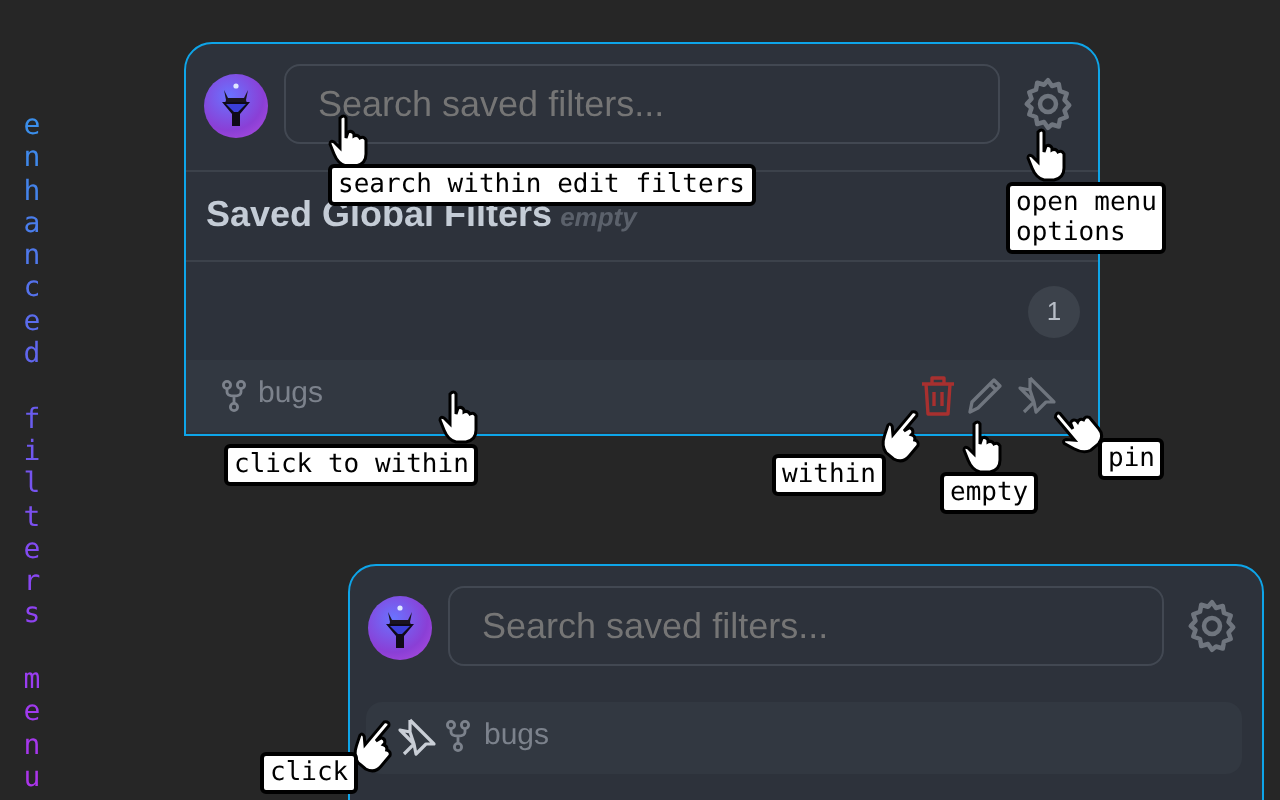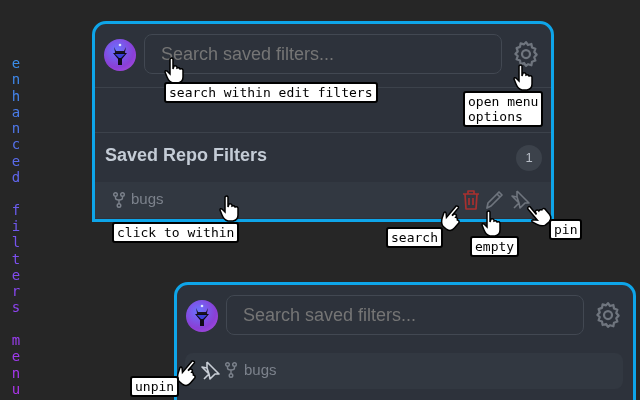--- a/index.html
+++ b/index.html
@@ -1,19 +1,19 @@
 <!DOCTYPE html>
 <html><head>
 <meta charset="utf-8">
 <style>
   html, body { margin:0; padding:0; }
   body { width:640px; height:400px; background:#262626; position:relative; overflow:hidden; font-family:"Liberation Sans", sans-serif; }
   .vtitle { position:absolute; left:9px; top:55px; width:14px; font-family:"DejaVu Sans Mono", monospace; font-size:14px; line-height:16.3px; text-align:center; }
   .vtitle span { display:block; height:16.3px; }
-  .panel { position:absolute; background:#2d323b; border:3px solid #0ea5e9; border-radius:14px; overflow:hidden; }
+  .panel { position:absolute; background:#2d323b; border:1px solid #0ea5e9; border-radius:14px; overflow:hidden; }
   .p1 { left:92px; top:21px; width:456px; height:195px; border-bottom-left-radius:0; border-bottom-right-radius:0; }
   .p2 { left:174px; top:282px; width:456px; height:140px; }
   .hdr { position:absolute; left:0; top:0; right:0; height:64px; }
   .avatar { position:absolute; left:9px; top:15px; width:32px; height:32px; border-radius:50%; background:radial-gradient(circle at 40% 35%, #6a73ff, #8a3fd6 60%, #b44fe0); overflow:hidden; }
   .avatar svg { position:absolute; left:0; top:0; }
   .search { position:absolute; left:49px; top:10px; width:358px; height:40px; border:1px solid #424852; border-radius:8px; background:#2d323b; box-sizing:border-box; font-size:18px; color:#6b717b; padding:9px 16px; font-family:"Liberation Sans", sans-serif; }
   .gear { position:absolute; left:416px; top:15px; width:30px; height:30px; }
   .divider { position:absolute; left:0; right:0; height:1px; background:#3c424b; }
   .section { position:absolute; left:0; right:0; height:46px; }
   .sec-title { position:absolute; left:10px; top:11px; font-size:18px; font-weight:bold; color:#c4ccd6; }
@@ -64,23 +64,25 @@
         <circle cx="16" cy="6" r="1.3" fill="#dfe7ff"></circle>
       </svg>
     </div>
     <input class="search" placeholder="Search saved filters..." style="">
     <svg class="gear" viewBox="0 0 24 24">
       <path d="M12 2.5l1.6 2.3 2.7-.8.5 2.8 2.7 1-.9 2.6 1.9 2.1-1.9 2.1.9 2.6-2.7 1-.5 2.8-2.7-.8L12 21.5l-1.6-2.3-2.7.8-.5-2.8-2.7-1 .9-2.6L3.5 12l1.9-2.1-.9-2.6 2.7-1 .5-2.8 2.7.8z" fill="none" stroke="#6f757e" stroke-width="1.8" stroke-linejoin="round"></path>
       <circle cx="12" cy="12" r="3.2" fill="none" stroke="#6f757e" stroke-width="1.8"></circle>
     </svg>
   </div>
   <div class="divider" style="top:63px"></div>
+  <div class="section" style="top:64px">
+    <span class="sec-title"><span>Saved Global Filters</span><span class="sec-empty">empty</span></span>
+  </div>
   <div class="divider" style="top:108px"></div>
   <div class="section" style="top:110px">
-    <span class="sec-title">Saved Repo Filters</span>
     <span class="badge">1</span>
   </div>
   <div class="row" style="top:158px">
     <svg class="fork" width="12" height="16" viewBox="0 0 12 16">
       <circle cx="2.5" cy="2.5" r="1.8" fill="none" stroke="#7c828c" stroke-width="1.4"></circle>
       <circle cx="9.5" cy="2.5" r="1.8" fill="none" stroke="#7c828c" stroke-width="1.4"></circle>
       <circle cx="6" cy="13.5" r="1.8" fill="none" stroke="#7c828c" stroke-width="1.4"></circle>
       <path d="M2.5 4.3 V6 Q2.5 8 6 8 Q9.5 8 9.5 6 V4.3 M6 8 V11.7" fill="none" stroke="#7c828c" stroke-width="1.4"></path>
     </svg>
     <span class="row-label">bugs</span>
@@ -140,19 +142,19 @@
     <path d="M7 2 Q9 0 10 2 L10 12 L11 9 Q13 8 14 10 L14 11 Q16 10 17 12 Q19 11 20 13 L20 20 Q20 25 15 26 L10 26 Q6 25 4 20 L2 15 Q2 13 4 14 L7 17 Z" fill="#fff" stroke="#000" stroke-width="1.5"></path>
   </svg>
 <svg class="hand" style="left:527px;top:200px;transform:rotate(-40deg)" width="26" height="28" viewBox="0 0 26 28">
     <path d="M7 2 Q9 0 10 2 L10 12 L11 9 Q13 8 14 10 L14 11 Q16 10 17 12 Q19 11 20 13 L20 20 Q20 25 15 26 L10 26 Q6 25 4 20 L2 15 Q2 13 4 14 L7 17 Z" fill="#fff" stroke="#000" stroke-width="1.5"></path>
   </svg>
 <svg class="hand" style="left:176px;top:360px;transform:rotate(40deg)" width="26" height="28" viewBox="0 0 26 28">
     <path d="M7 2 Q9 0 10 2 L10 12 L11 9 Q13 8 14 10 L14 11 Q16 10 17 12 Q19 11 20 13 L20 20 Q20 25 15 26 L10 26 Q6 25 4 20 L2 15 Q2 13 4 14 L7 17 Z" fill="#fff" stroke="#000" stroke-width="1.5"></path>
   </svg>
 
 <div class="tip" style="left:164px;top:82px">search within edit filters</div>
-<div class="tip" style="left:463px;top:91px">open menu
+<div class="tip" style="left:503px;top:91px">open menu
 options</div>
 <div class="tip" style="left:112px;top:222px">click to within</div>
-<div class="tip" style="left:386px;top:227px">search</div>
+<div class="tip" style="left:386px;top:227px">within</div>
 <div class="tip" style="left:470px;top:236px">empty</div>
 <div class="tip" style="left:549px;top:219px">pin</div>
-<div class="tip" style="left:130px;top:376px">unpin</div>
+<div class="tip" style="left:130px;top:376px">click</div>
 
 </body></html>

